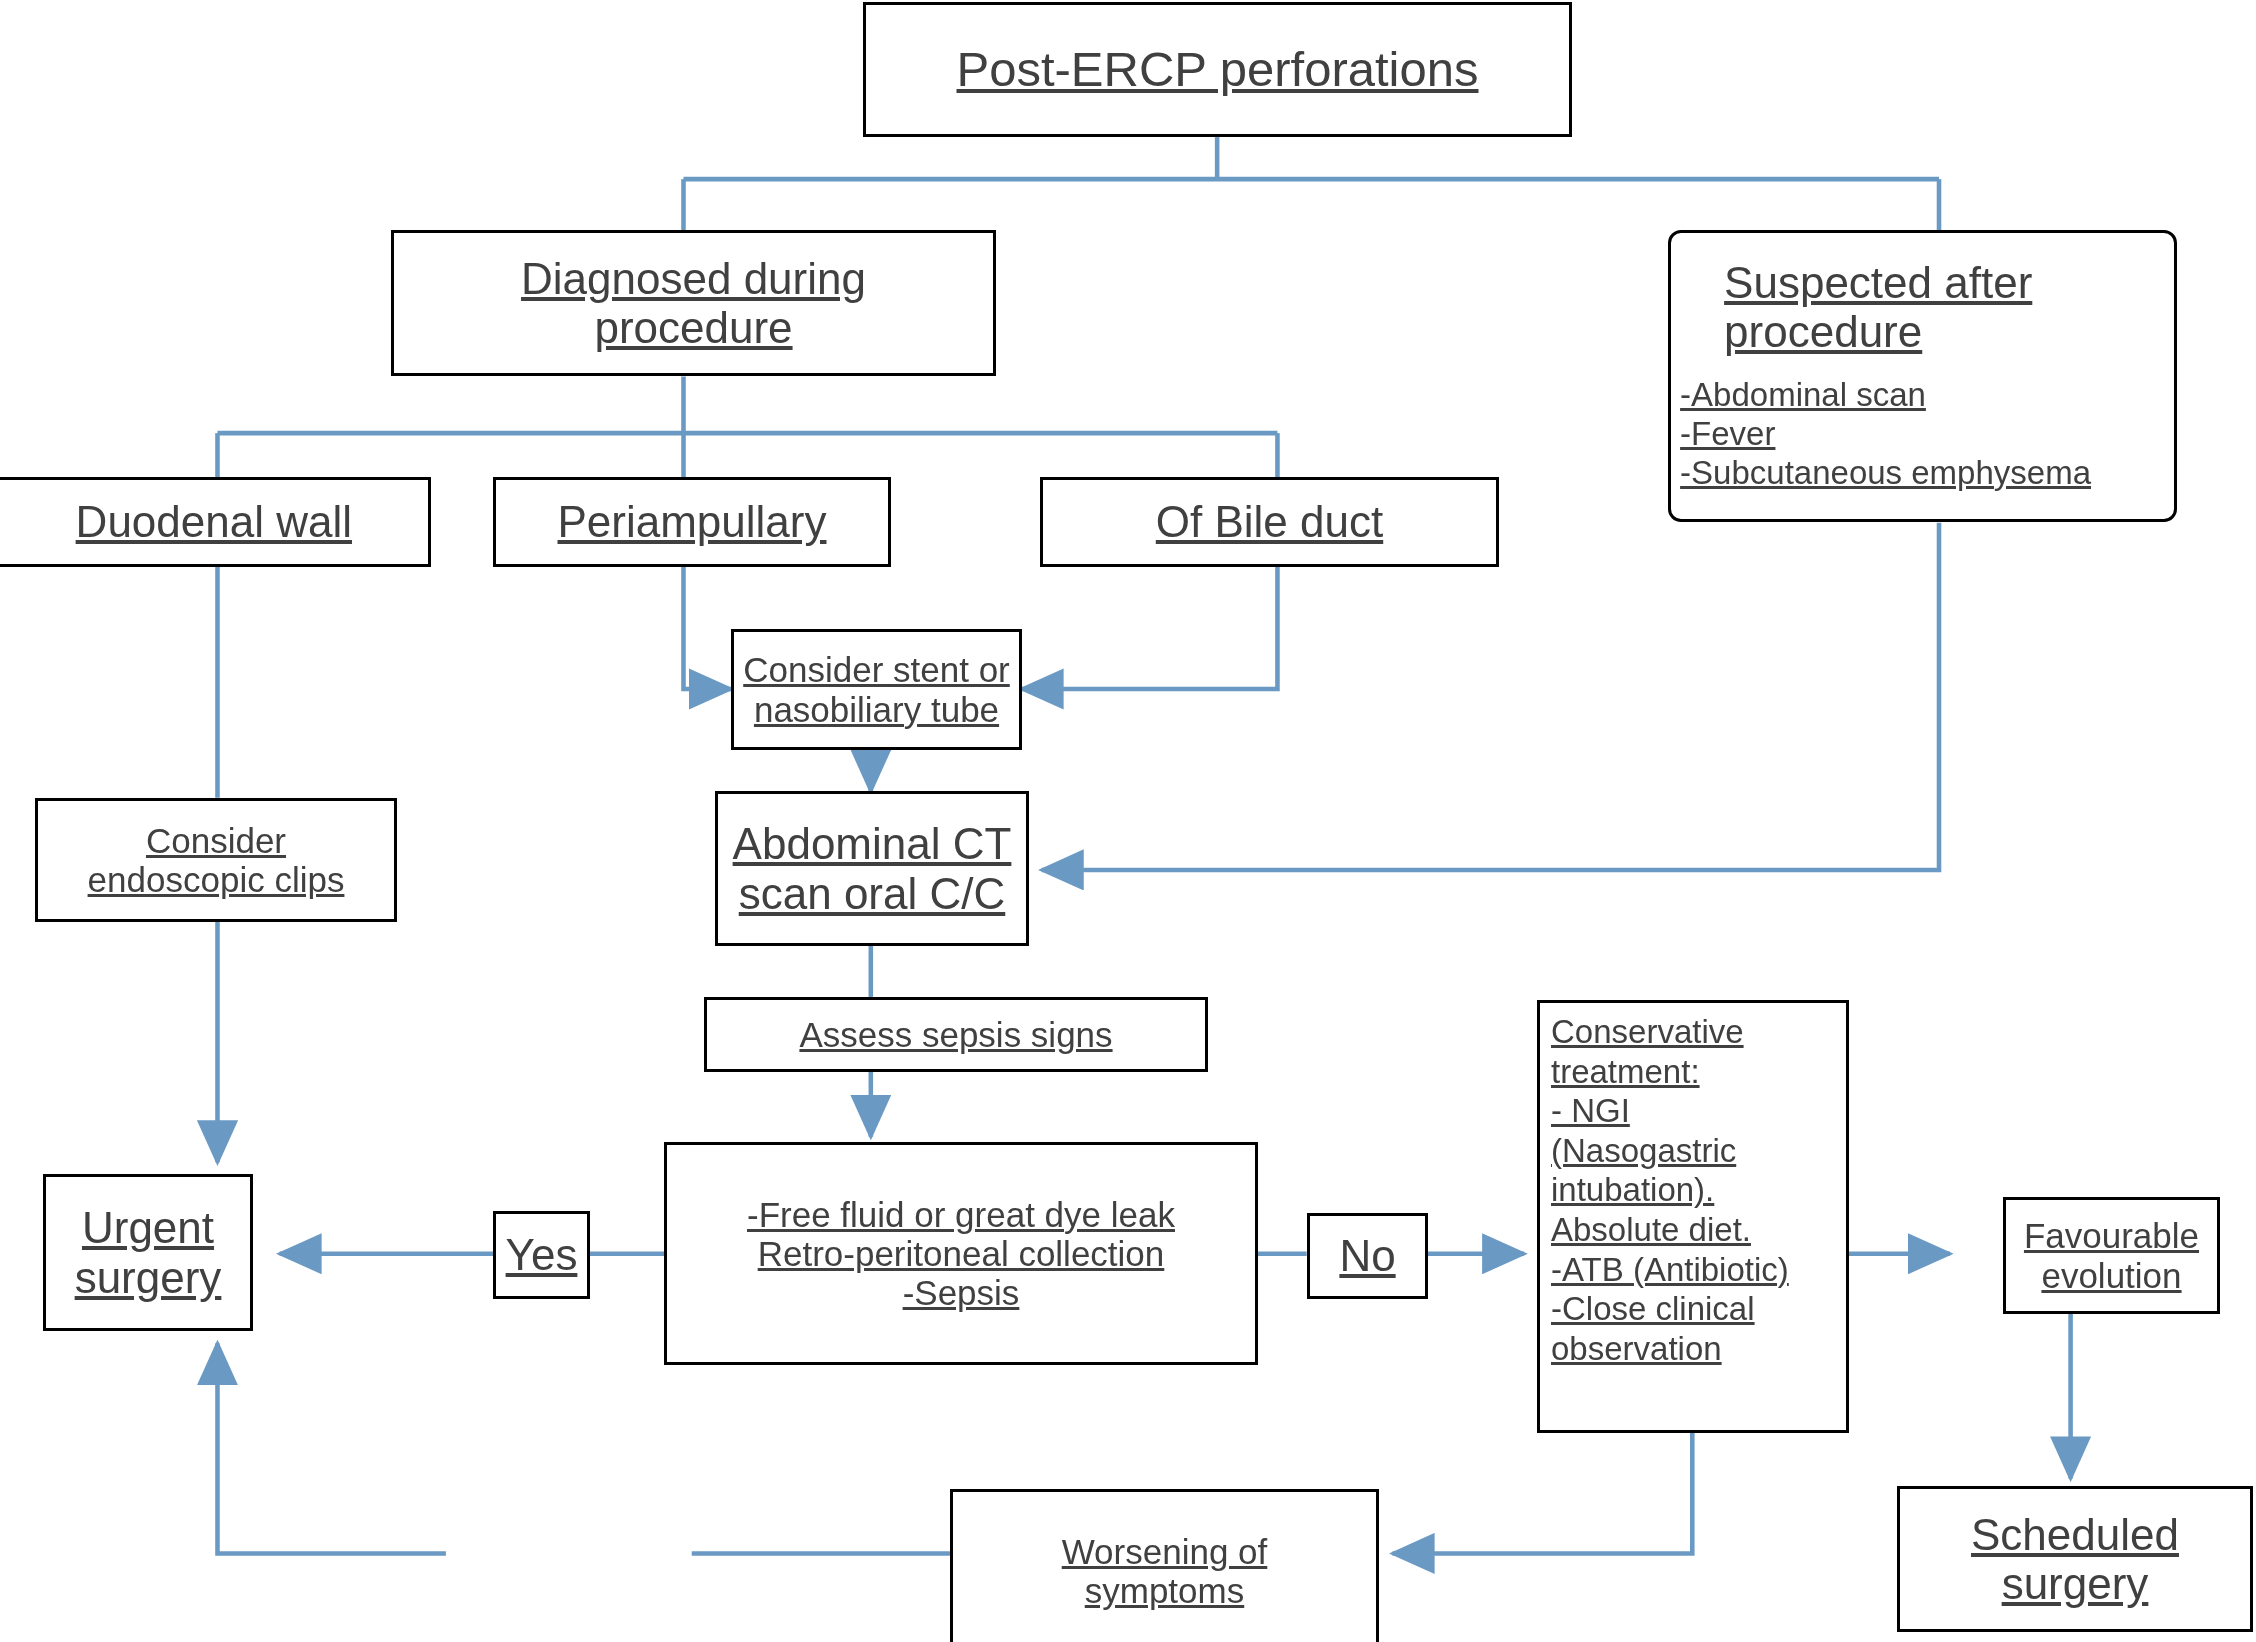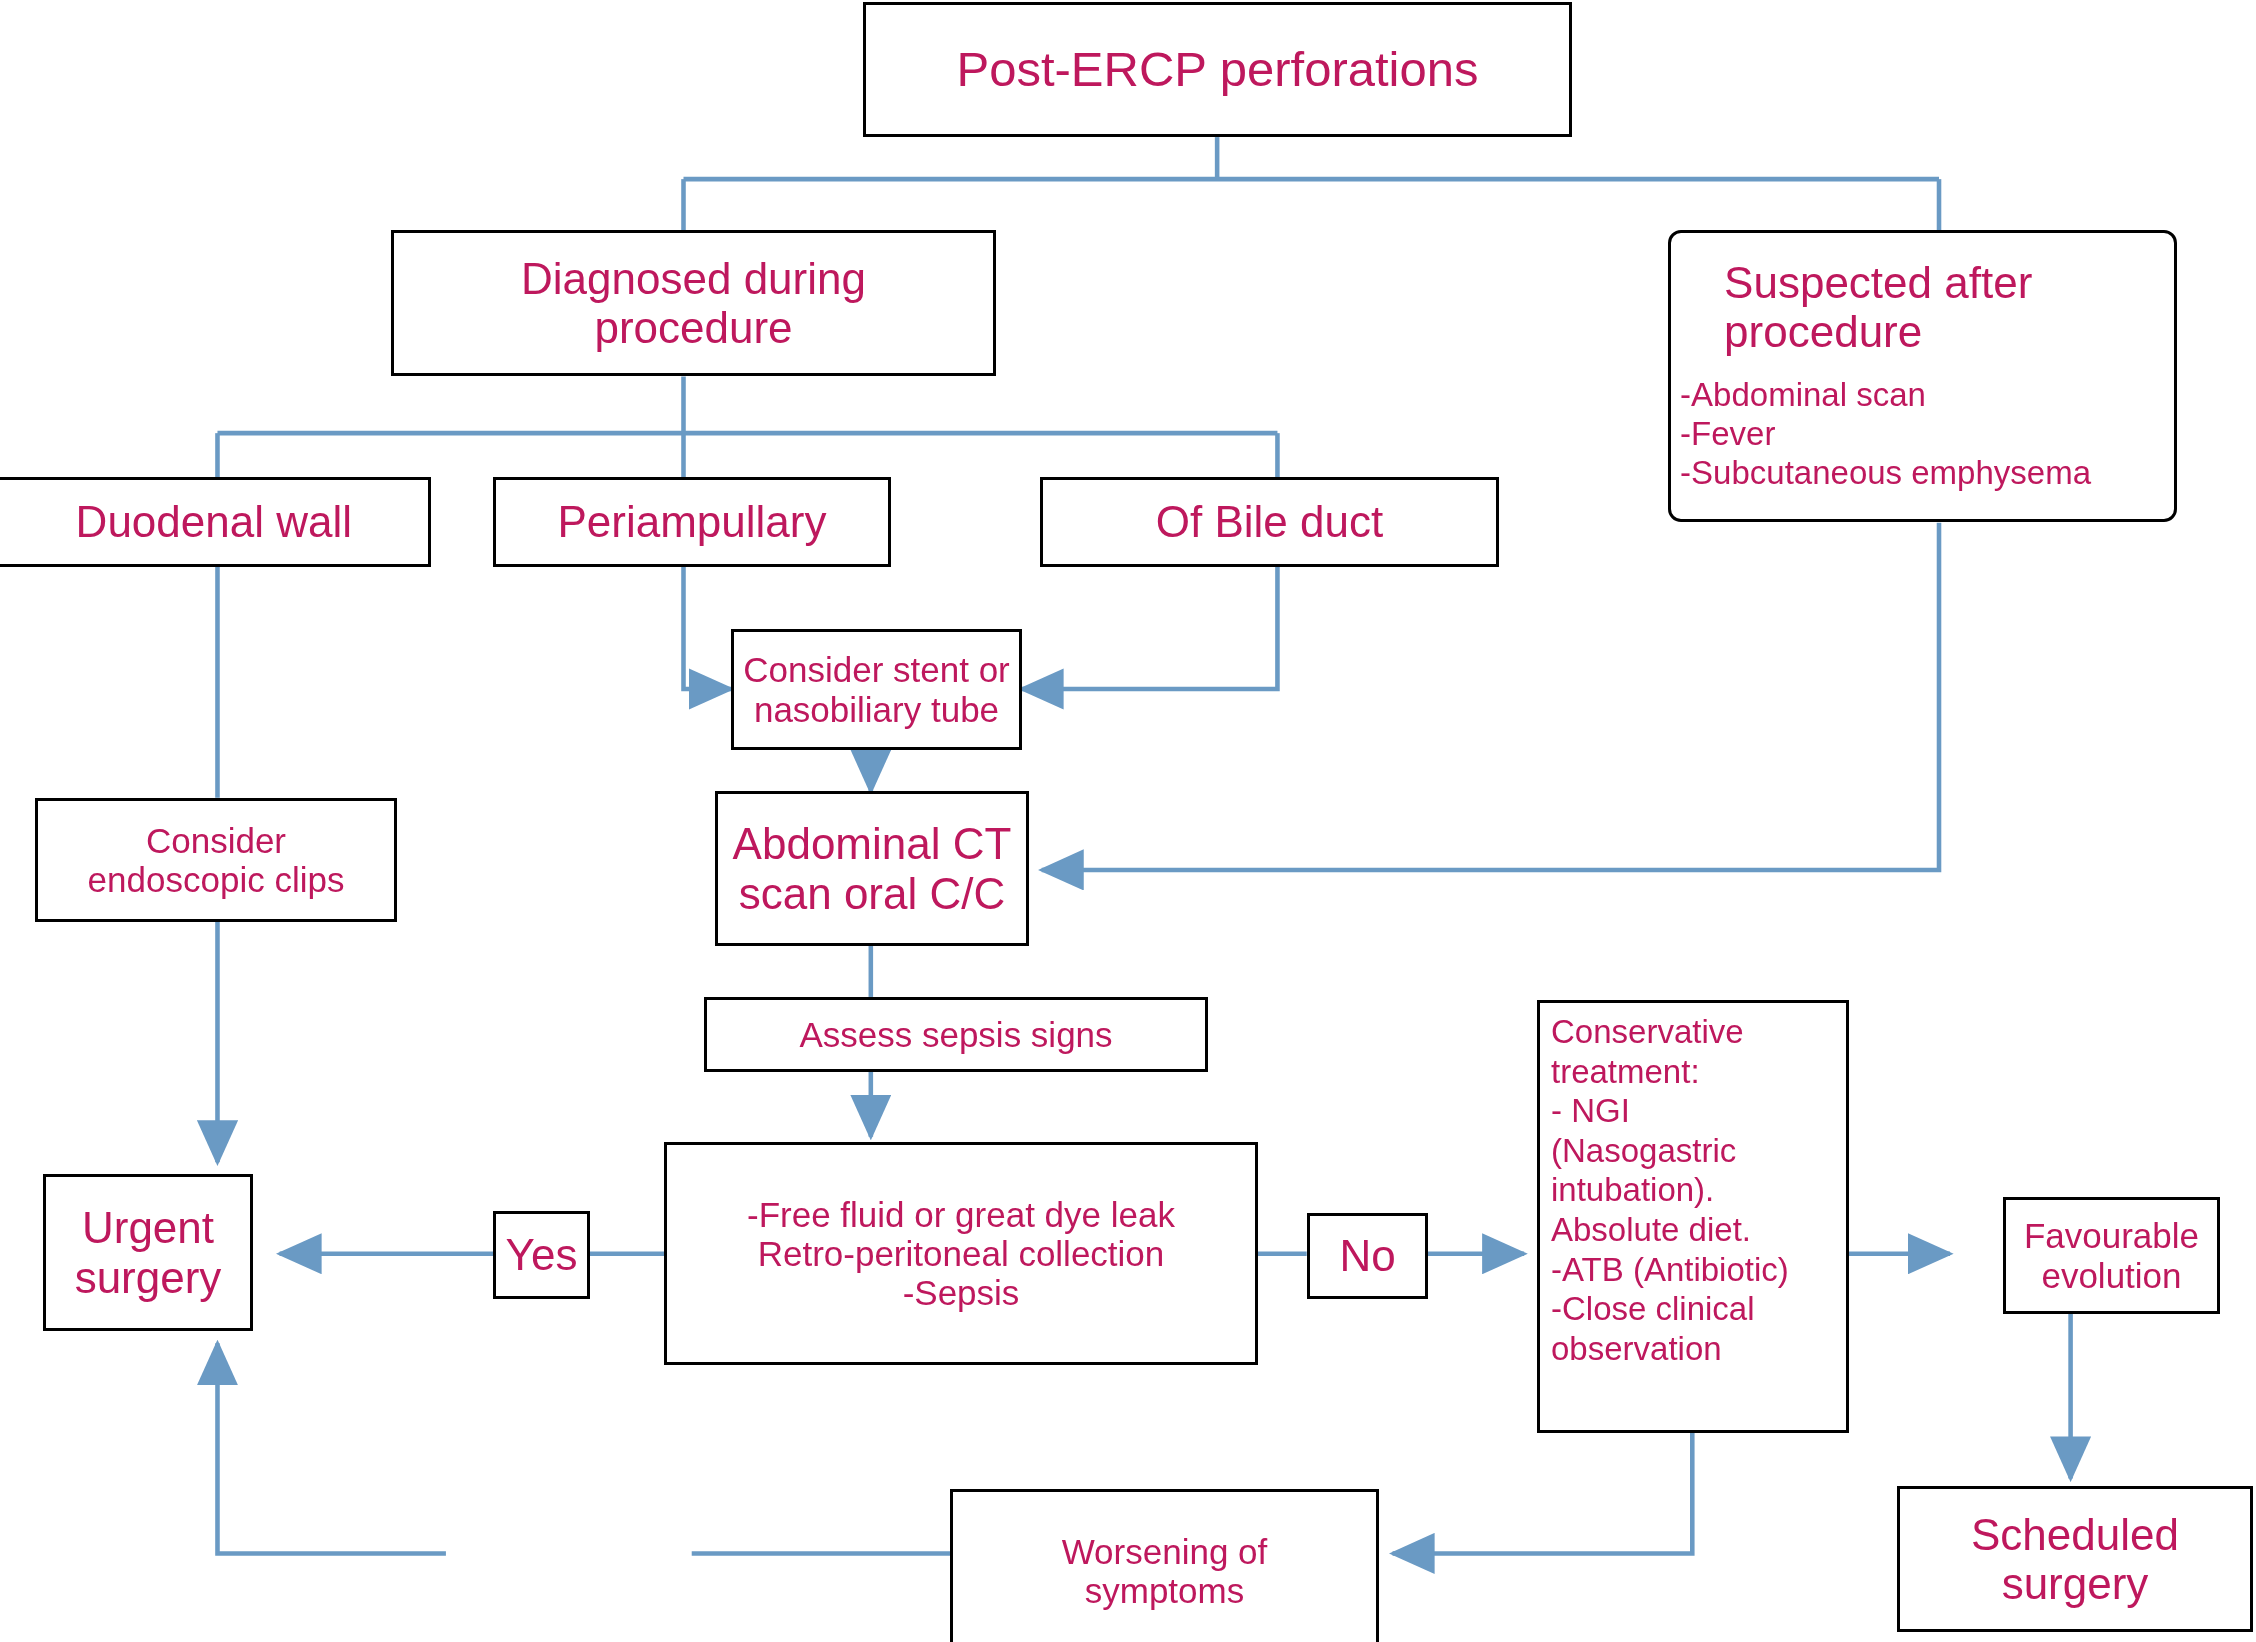--- a/index.html
+++ b/index.html
@@ -26,25 +26,26 @@
     height: 1643px;
   }
   .node {
     position: absolute;
     box-sizing: border-box;
     border: 3.7px solid #000000;
     background: #ffffff;
     display: flex;
     align-items: center;
     justify-content: center;
-    color: #be185d;
+    color: #404040;
     line-height: 1.12;
     text-align: center;
     white-space: pre-line;
     z-index: 3;
+    text-decoration: underline;
   }
   .node.left-align {
     justify-content: flex-start;
     text-align: left;
     align-items: flex-start;
     padding: 9.1px 5.5px 5.5px 11px;
     line-height: 1.2;
   }
   .fs-xl  { font-size: 49px; }
   .fs-lg  { font-size: 44px; }

